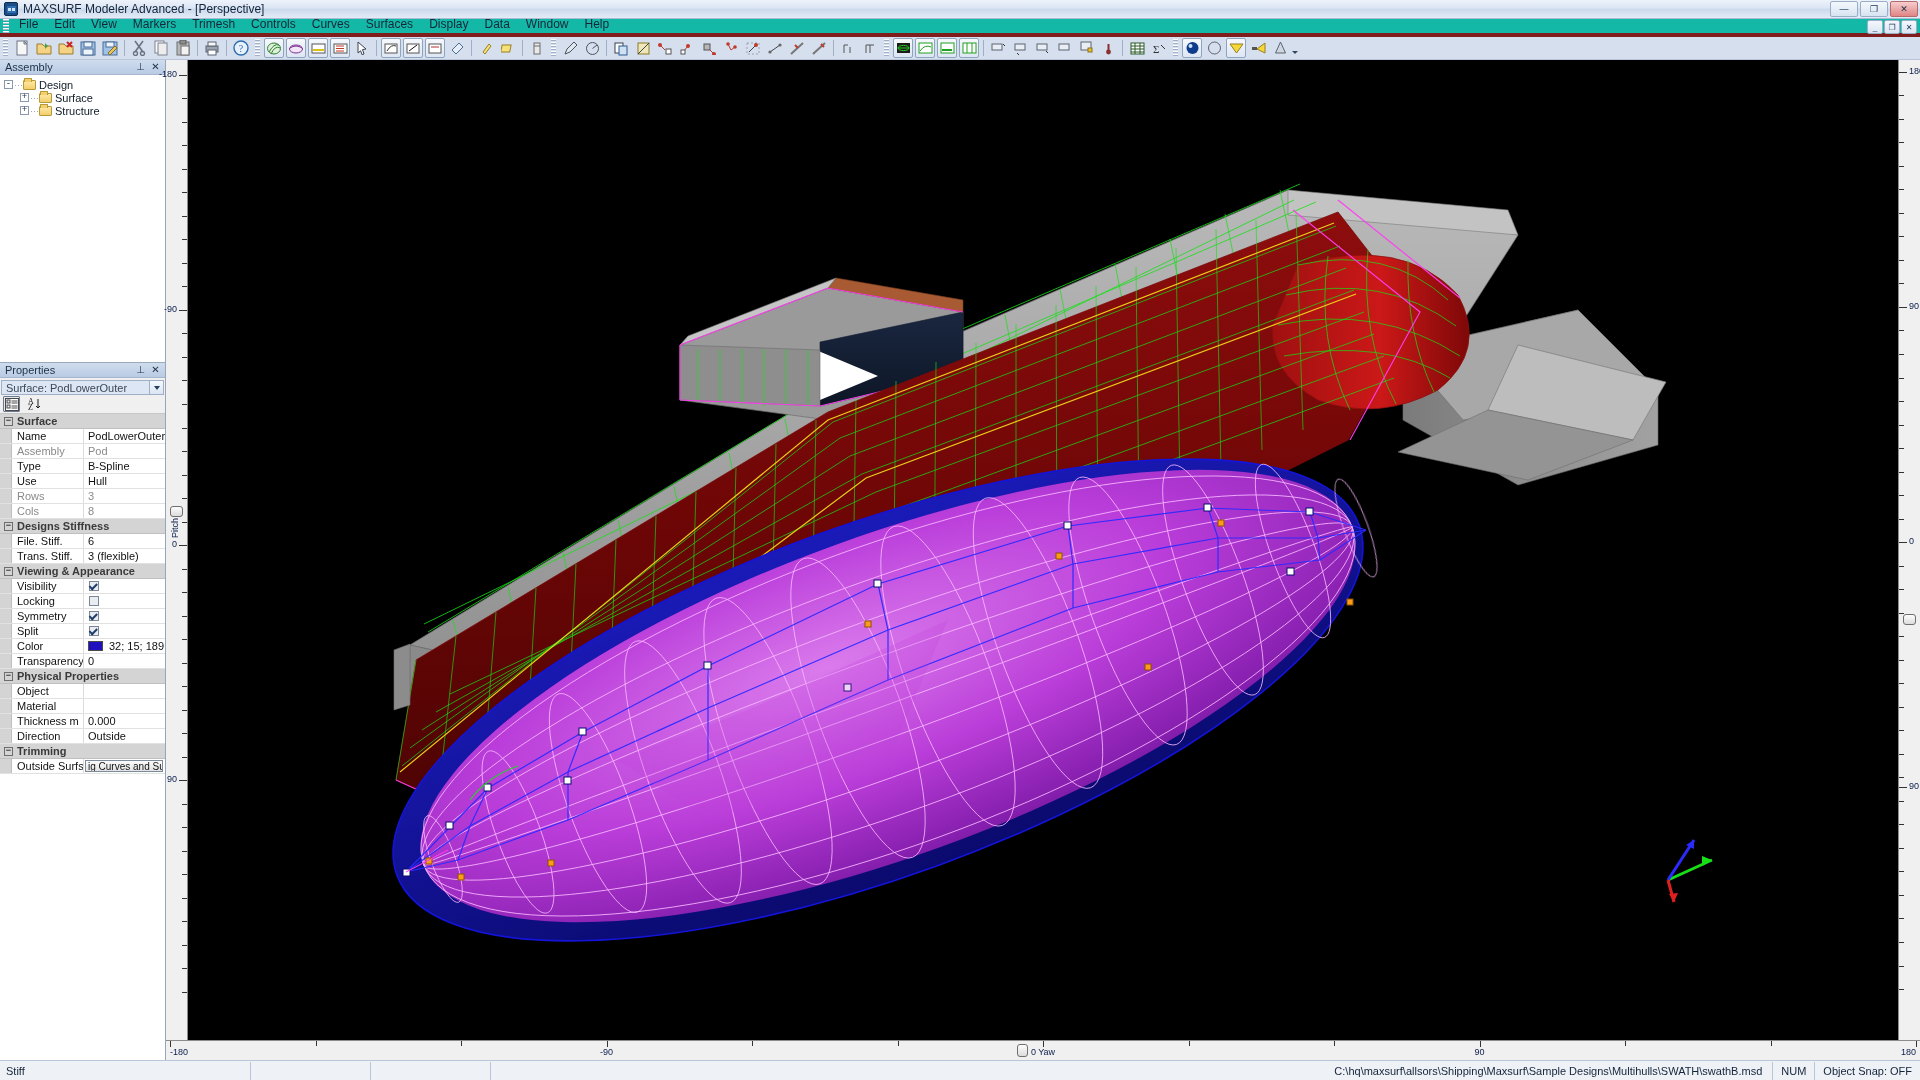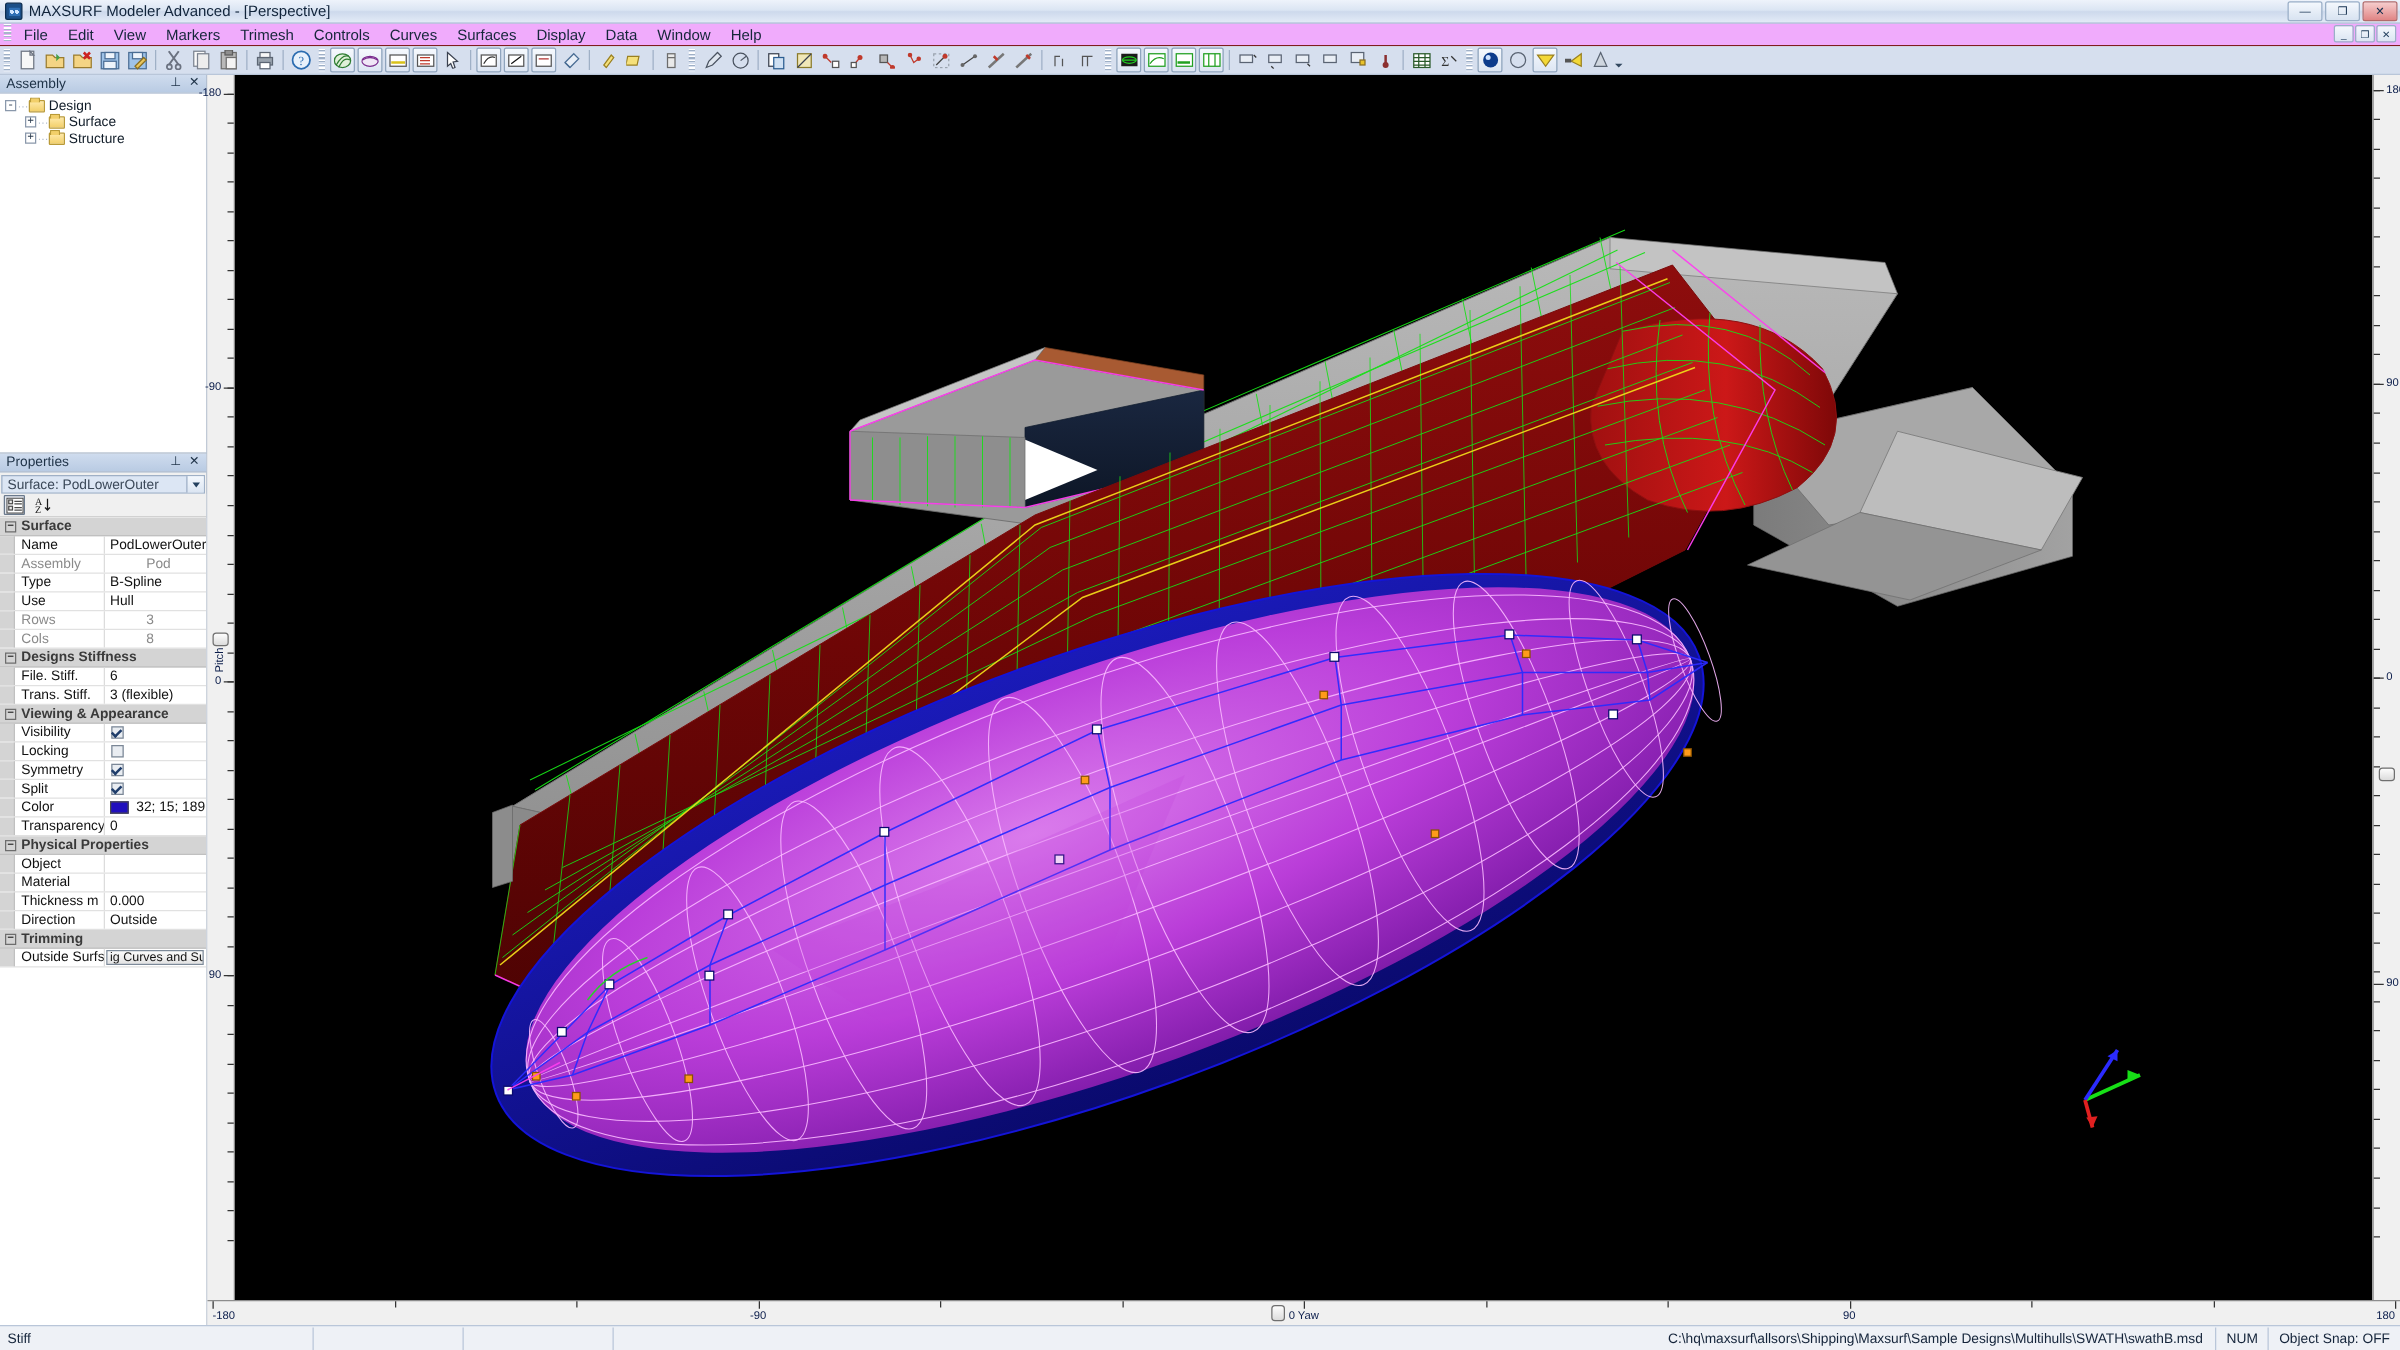--- a/index.html
+++ b/index.html
@@ -34,22 +34,22 @@
   #titlebar .tb-title{ font-size:12px; color:#11243b; }
   .winbtns{position:absolute;right:2px;top:1px;display:flex;gap:2px;}
   .winbtn{
     width:28px;height:16px;border:1px solid #9aafc7;border-radius:2px;
     background:linear-gradient(to bottom,#f4f8fd,#d8e3f1);
     display:flex;align-items:center;justify-content:center;font-size:9px;color:#14304f;
   }
   .winbtn.close{background:linear-gradient(to bottom,#f6cdcd,#e08585);border-color:#b36b6b;}
   
   #menubar{
-    height:18px;background:#f0abfc;display:flex;align-items:flex-start;
-    border-bottom:1px solid #7f1d1d;position:relative;
+    height:18px;background:#14b8a6;display:flex;align-items:flex-end;
+    border-bottom:4px solid #7f1d1d;position:relative;
   }
   #menubar .grip{width:6px;height:14px;margin:0 2px 0 3px;
     background:repeating-linear-gradient(to bottom,#fff 0 1px,#a8b6ca 1px 2px,transparent 2px 3px);}
   .menu-item{padding:2px 8px;font-size:12px;color:#16263a;white-space:nowrap;}
   .mdibtns{position:absolute;right:3px;top:1px;display:flex;gap:1px;}
   .mdibtn{width:16px;height:14px;border:1px solid #9aafc7;border-radius:2px;
     background:linear-gradient(to bottom,#f4f8fd,#dbe5f2);font-size:8px;
     display:flex;align-items:center;justify-content:center;color:#23405e;}
   
   #toolbar{
@@ -116,21 +116,21 @@
     font-weight:bold;color:#3a3a3a;border-bottom:1px solid #c0c0c0;}
   .grp-box{width:9px;height:9px;border:1px solid #6d6d6d;background:#d4d4d4;margin:0 4px 0 4px;
     font-size:9px;line-height:7px;text-align:center;color:#333;font-family:"Liberation Mono",monospace;flex:none;}
   .pr-row{height:15px;display:flex;align-items:stretch;border-bottom:1px solid #e1e1e1;}
   .pr-gutter{width:12px;background:#d4d4d4;border-right:1px solid #c0c0c0;flex:none;}
   .pr-name{width:72px;padding-left:5px;display:flex;align-items:center;
     border-right:1px solid #dcdcdc;color:#111;overflow:hidden;white-space:nowrap;}
   .pr-name.dim{color:#8a8a8a;}
   .pr-val{flex:1;padding-left:4px;display:flex;align-items:center;color:#111;
     overflow:hidden;white-space:nowrap;}
-  .pr-val.dim{color:#8a8a8a;margin-left:29px;}
+  .pr-val.dim{color:#8a8a8a;}
   .cb{width:10px;height:10px;border:1px solid #7b8796;background:#e9edf2;
     display:flex;align-items:center;justify-content:center;margin-left:1px;}
   .cb.on::after{content:"";width:6px;height:3px;border-left:2px solid #1f3d6b;
     border-bottom:2px solid #1f3d6b;transform:rotate(-45deg) translate(0px,-1px);}
   .swatch{width:15px;height:10px;border:1px solid #4a4a4a;background:#200fbd;margin-right:6px;flex:none;}
   .cutbtn{height:12px;border:1px solid #7d8a99;background:linear-gradient(to bottom,#fbfbfb,#e3e3e3);
     font-size:10px;padding:0 2px;display:flex;align-items:center;width:78px;overflow:hidden;
     white-space:nowrap;color:#111;}
   
   #viewwrap{flex:1;position:relative;background:#f0f0f0;display:flex;flex-direction:column;}

